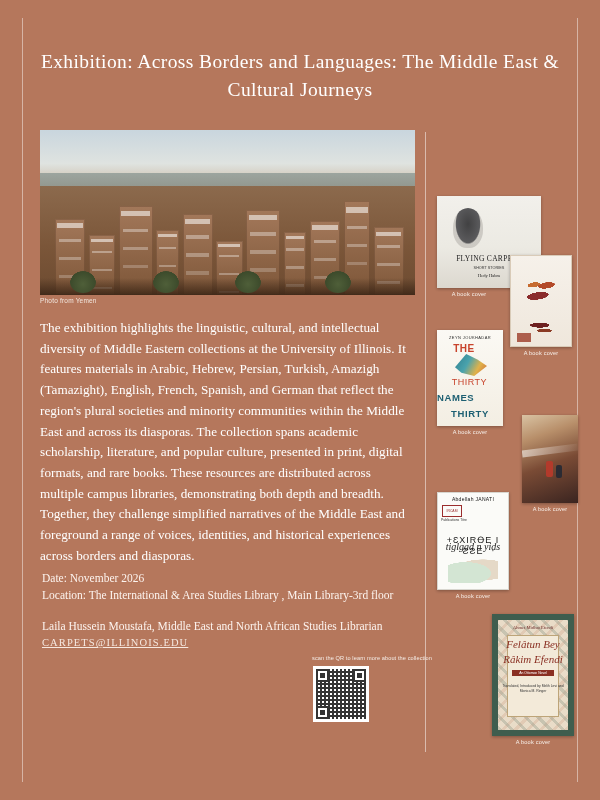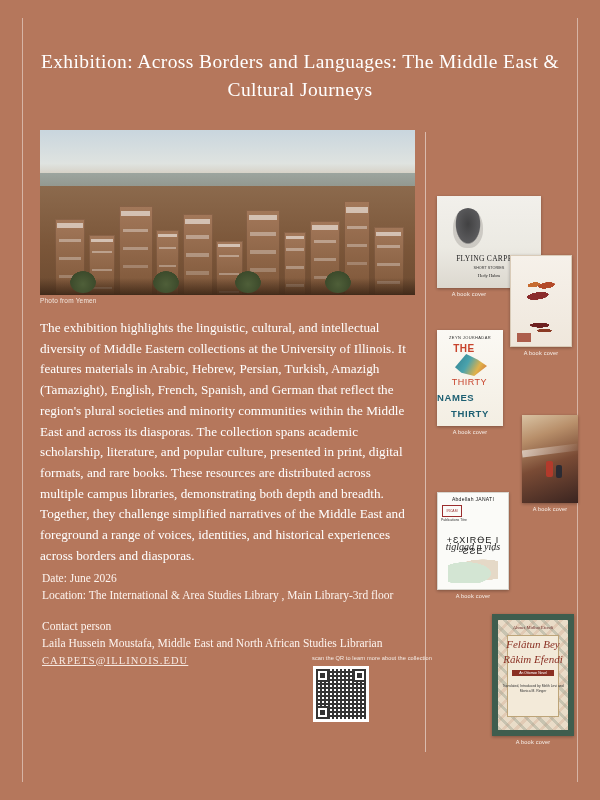--- a/index.html
+++ b/index.html
@@ -403,26 +403,25 @@
         <div class="tree" style="left:52%"></div>
         <div class="tree" style="left:76%"></div>
       </div>
     </div>
   </div>
   <div class="photo-caption">Photo from Yemen</div>
 
   <div class="body-text"> The exhibition highlights the linguistic, cultural, and intellectual diversity of Middle Eastern collections at the University of Illinois. It features materials in Arabic, Hebrew, Persian, Turkish, Amazigh (Tamazight), English, French, Spanish, and German that reflect the region's plural societies and minority communities within the Middle East and across its diasporas. The collection spans academic scholarship, literature, and popular culture, presented in print, digital formats, and rare books. These resources are distributed across multiple campus libraries, demonstrating both depth and breadth. Together, they challenge simplified narratives of the Middle East and foreground a range of voices, identities, and historical experiences across borders and diasporas.</div>
 
   <div class="date-line">
-    <div>Date: June 2026</div>
+    <div>Date: November 2026</div>
     <div>Location: The International &amp; Area Studies Library , Main Library-3rd floor</div>
   </div>
 
   <div class="contact-block">
-    <div>Contact person</div>
     <div>Laila Hussein Moustafa, Middle East and North African Studies Librarian</div>
     <div class="email">CARPETS@ILLINOIS.EDU</div>
   </div>
 
   <div class="qr-caption">scan the QR to learn more about the collection</div>
   <div class="qr">
     <div class="q-grid">
       <div class="eye" style="left:0;top:0"></div>
       <div class="eye" style="right:0;top:0"></div>
       <div class="eye" style="left:0;bottom:0"></div>

